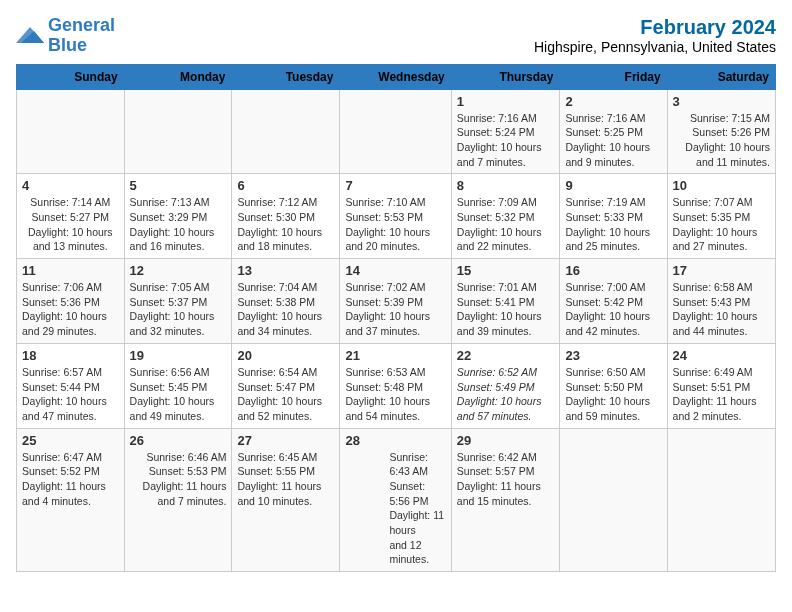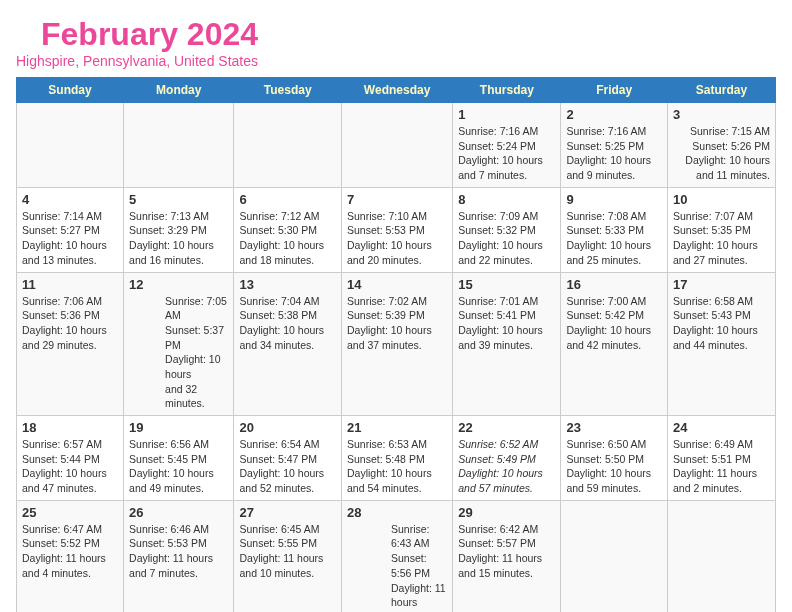--- a/index.html
+++ b/index.html
@@ -31,39 +31,39 @@
       color: #2e7bbf;
     }
     .logo-icon {
       width: 28px;
       height: 22px;
     }
     .title-block {
       text-align: right;
     }
     .title-block h1 {
-      font-size: 32px;
+      font-size: 20px;
       font-weight: bold;
-      color: #ec4899;
+      color: #0369a1;
     }
     .title-block h2 {
       font-size: 14px;
       font-weight: normal;
-      color: #ec4899;
+      color: #000000;
     }
     table {
       width: 100%;
       border-collapse: collapse;
       font-size: 11px;
     }
     thead tr th {
       background-color: #2e7bbf;
-      color: #fef9c3;
+      color: #000000;
       padding: 5px 6px;
-      text-align: center;
+      text-align: right;
       font-size: 12px;
       font-weight: bold;
       border: 1px solid #2e7bbf;
     }
     tbody tr td {
       border: 1px solid #ccc;
       vertical-align: top;
       padding: 4px 5px;
       width: 113px;
       min-height: 80px;
@@ -88,20 +88,30 @@
       background: #fff !important;
     }
     tbody tr:nth-child(odd) td.empty-cell {
       background: #f9f9f9 !important;
     }
   </style>
 </head>
 <body>
 
 <div class="header">
+  <div class="logo">
+    <svg class="logo-icon" viewBox="0 0 28 22">
+      <polygon points="0,18 14,2 28,18" fill="#2e7bbf" opacity="0.8"></polygon>
+      <polygon points="5,18 18,6 28,18" fill="#2e7bbf"></polygon>
+    </svg>
+    <div class="logo-text">
+      <div><span>General</span></div>
+      <div><span style="color:#2e7bbf">Blue</span></div>
+    </div>
+  </div>
   <div class="title-block">
     <h1>February 2024</h1>
     <h2>Highspire, Pennsylvania, United States</h2>
   </div>
 </div>
 
 <table>
   <thead>
     <tr>
     <th>Sunday</th>
@@ -137,21 +147,21 @@
           <span class="day-num">3</span>
           <div class="day-info" style="white-space: pre-line; text-align: right;">Sunrise: 7:15 AM
 Sunset: 5:26 PM
 Daylight: 10 hours
 and 11 minutes.</div>
         </td>
       </tr>
       <tr>
         <td>
           <span class="day-num">4</span>
-          <div class="day-info" style="white-space: pre-line;">Sunrise: 7:14 AM
+          <div class="day-info" style="white-space: pre-line; text-align: center;">Sunrise: 7:14 AM
 Sunset: 5:27 PM
 Daylight: 10 hours
 and 13 minutes.</div>
         </td>
         <td>
           <span class="day-num">5</span>
           <div class="day-info" style="white-space: pre-line;">Sunrise: 7:13 AM
 Sunset: 3:29 PM
 Daylight: 10 hours
 and 16 minutes.</div>
@@ -172,21 +182,21 @@
         </td>
         <td>
           <span class="day-num">8</span>
           <div class="day-info" style="white-space: pre-line;">Sunrise: 7:09 AM
 Sunset: 5:32 PM
 Daylight: 10 hours
 and 22 minutes.</div>
         </td>
         <td>
           <span class="day-num">9</span>
-          <div class="day-info" style="white-space: pre-line;">Sunrise: 7:08 AM
+          <div class="day-info" style="white-space: pre-line;">Sunrise: 7:19 AM
 Sunset: 5:33 PM
 Daylight: 10 hours
 and 25 minutes.</div>
         </td>
         <td>
           <span class="day-num">10</span>
           <div class="day-info" style="white-space: pre-line;">Sunrise: 7:07 AM
 Sunset: 5:35 PM
 Daylight: 10 hours
 and 27 minutes.</div>
@@ -195,21 +205,21 @@
       <tr>
         <td>
           <span class="day-num">11</span>
           <div class="day-info" style="white-space: pre-line;">Sunrise: 7:06 AM
 Sunset: 5:36 PM
 Daylight: 10 hours
 and 29 minutes.</div>
         </td>
         <td>
           <span class="day-num">12</span>
-          <div class="day-info" style="white-space: pre-line; margin-left: 36px;">Sunrise: 7:05 AM
+          <div class="day-info" style="white-space: pre-line;">Sunrise: 7:05 AM
 Sunset: 5:37 PM
 Daylight: 10 hours
 and 32 minutes.</div>
         </td>
         <td>
           <span class="day-num">13</span>
           <div class="day-info" style="white-space: pre-line;">Sunrise: 7:04 AM
 Sunset: 5:38 PM
 Daylight: 10 hours
 and 34 minutes.</div>
@@ -297,21 +307,21 @@
       <tr>
         <td>
           <span class="day-num">25</span>
           <div class="day-info" style="white-space: pre-line;">Sunrise: 6:47 AM
 Sunset: 5:52 PM
 Daylight: 11 hours
 and 4 minutes.</div>
         </td>
         <td>
           <span class="day-num">26</span>
-          <div class="day-info" style="white-space: pre-line;">Sunrise: 6:46 AM
+          <div class="day-info" style="white-space: pre-line; text-align: right;">Sunrise: 6:46 AM
 Sunset: 5:53 PM
 Daylight: 11 hours
 and 7 minutes.</div>
         </td>
         <td>
           <span class="day-num">27</span>
           <div class="day-info" style="white-space: pre-line;">Sunrise: 6:45 AM
 Sunset: 5:55 PM
 Daylight: 11 hours
 and 10 minutes.</div>

